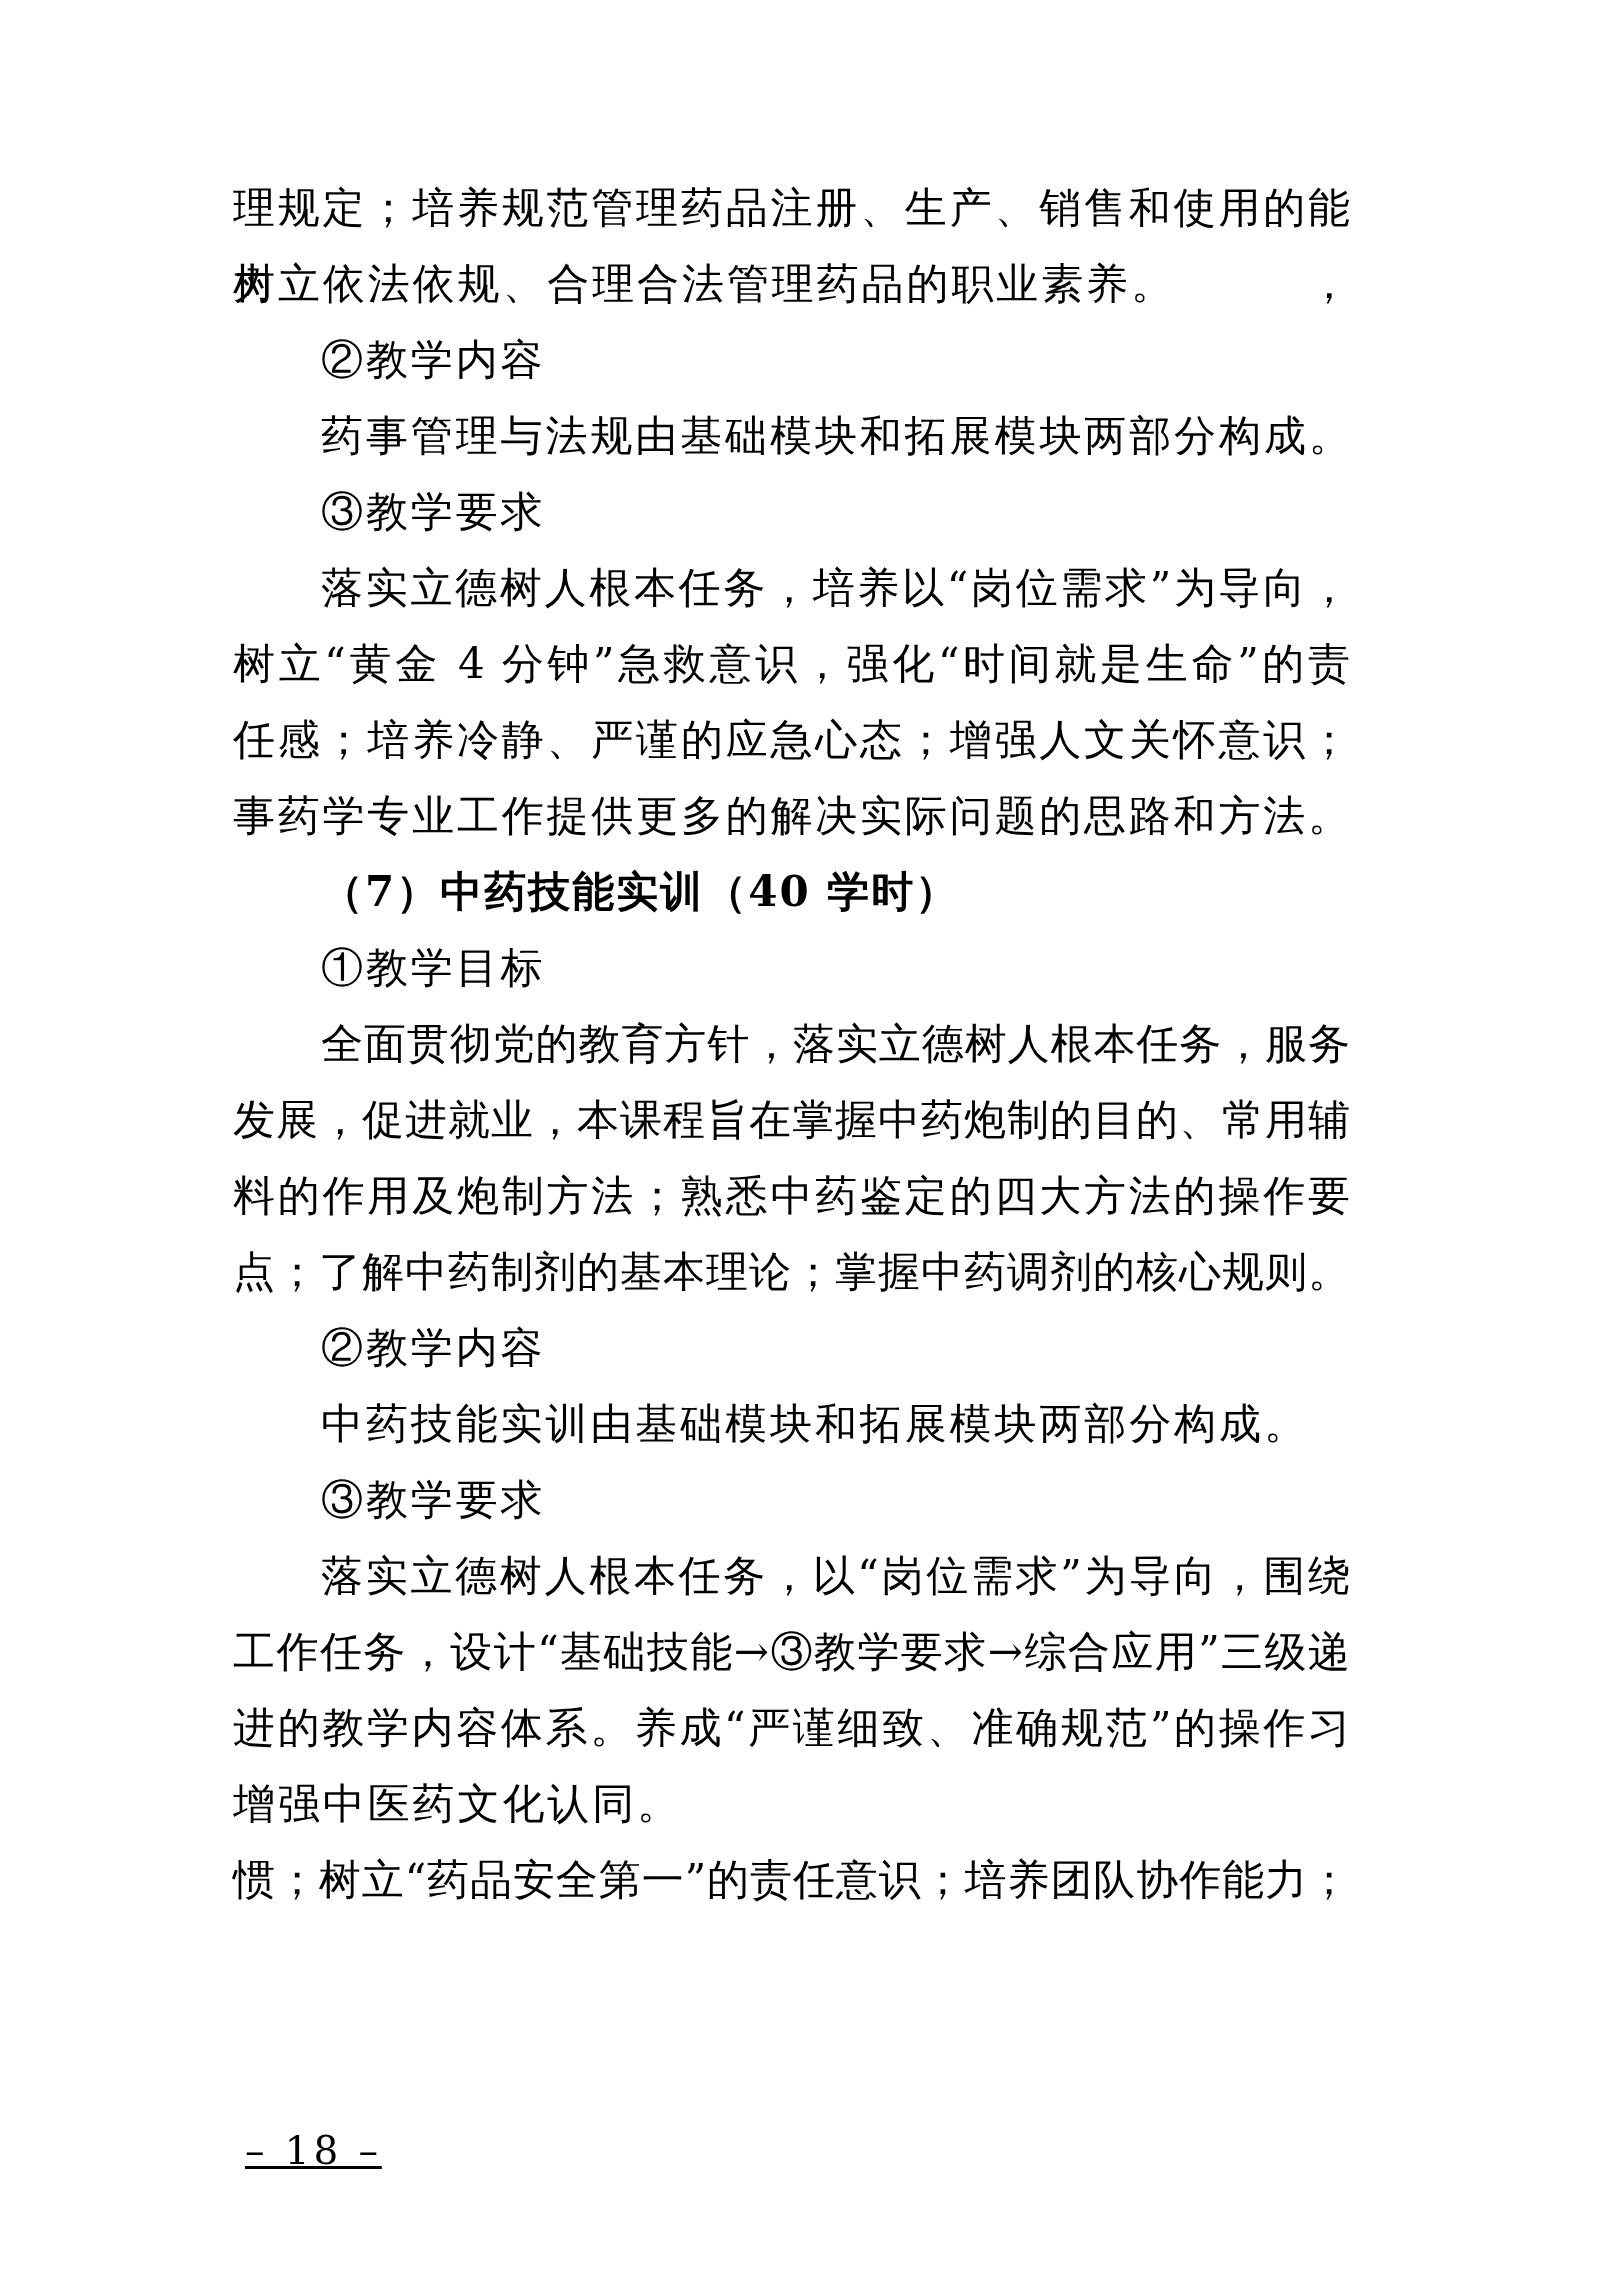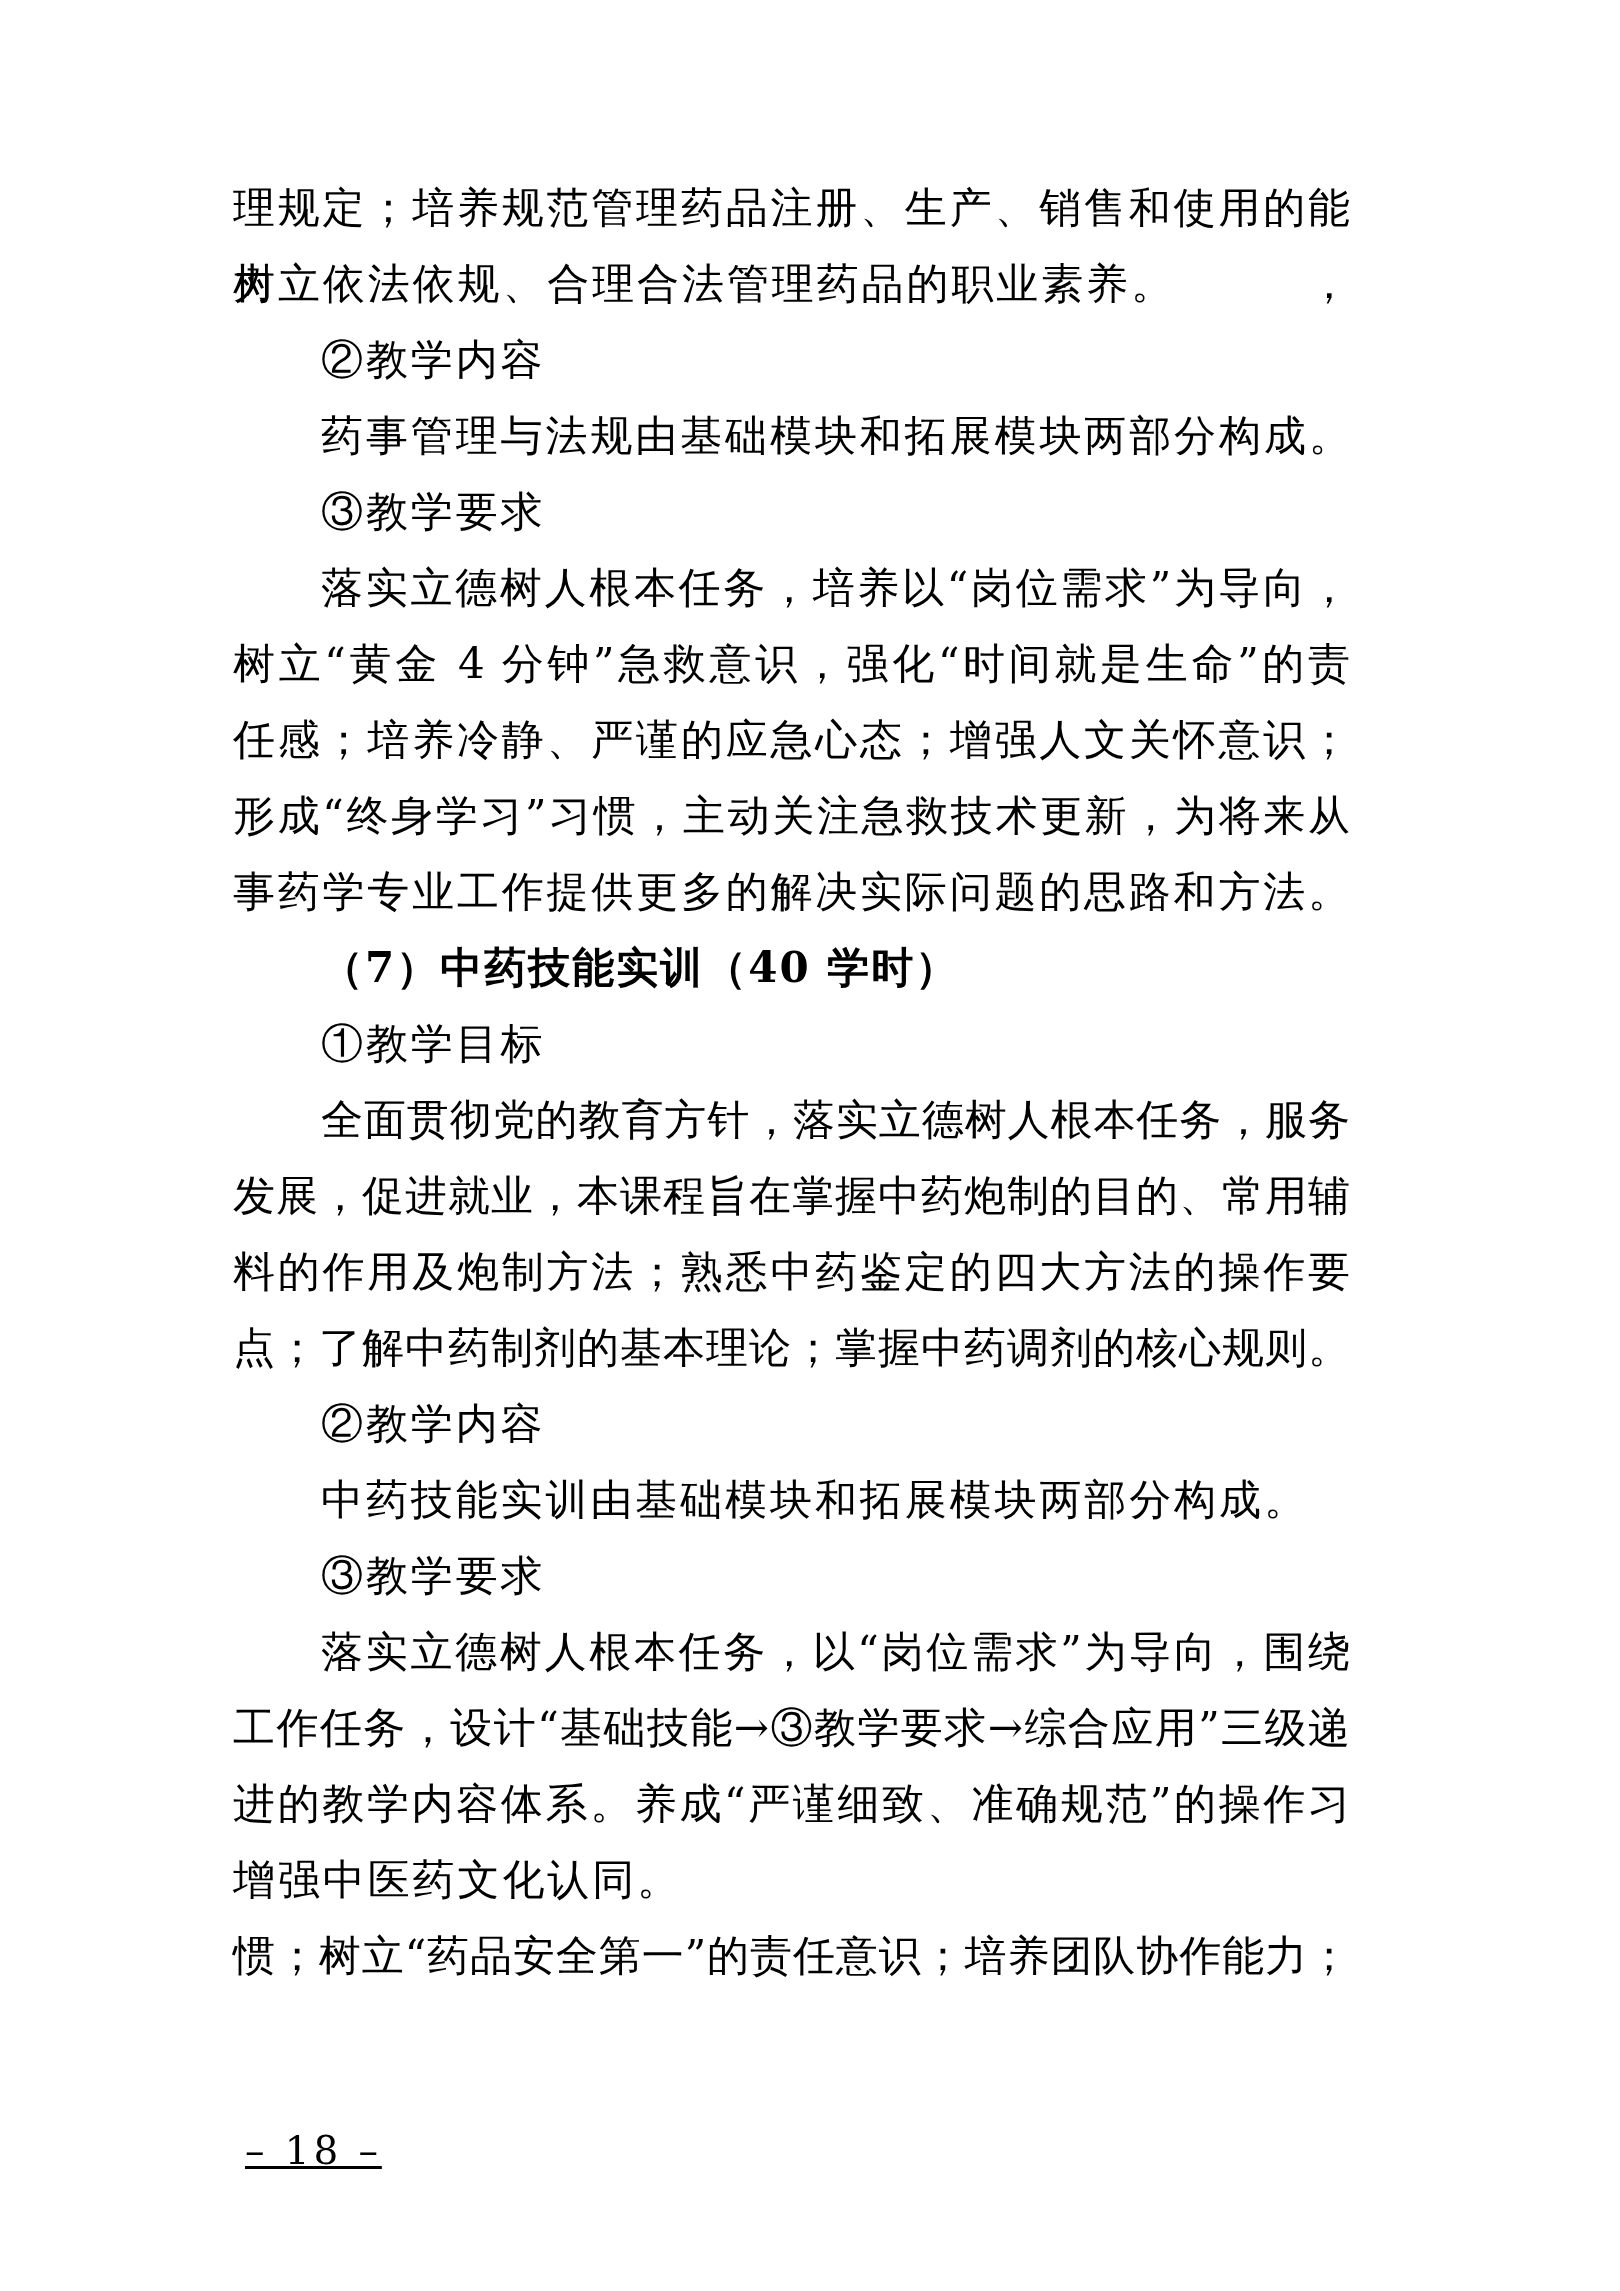--- a/index.html
+++ b/index.html
@@ -56,21 +56,20 @@
 <div class="page">
   <div class="textblock">
       <div class="line j">理规定；培养规范管理药品注册、生产、销售和使用的能力，</div>
       <div class="line">树立依法依规、合理合法管理药品的职业素养。</div>
       <div class="line ind">②教学内容</div>
       <div class="line ind">药事管理与法规由基础模块和拓展模块两部分构成。</div>
       <div class="line ind">③教学要求</div>
       <div class="line ind j">落实立德树人根本任务，培养以“岗位需求”为导向，</div>
       <div class="line j">树立“黄金 4 分钟”急救意识，强化“时间就是生命”的责</div>
       <div class="line j">任感；培养冷静、严谨的应急心态；增强人文关怀意识；</div>
-      <div class="line j">形成“终身学习”习惯，主动关注急救技术更新，为将来从</div>
       <div class="line j">事药学专业工作提供更多的解决实际问题的思路和方法。</div>
       <div class="line ind b">（7）中药技能实训（40 学时）</div>
       <div class="line ind">①教学目标</div>
       <div class="line ind j">全面贯彻党的教育方针，落实立德树人根本任务，服务</div>
       <div class="line j">发展，促进就业，本课程旨在掌握中药炮制的目的、常用辅</div>
       <div class="line j">料的作用及炮制方法；熟悉中药鉴定的四大方法的操作要</div>
       <div class="line j">点；了解中药制剂的基本理论；掌握中药调剂的核心规则。</div>
       <div class="line ind">②教学内容</div>
       <div class="line ind">中药技能实训由基础模块和拓展模块两部分构成。</div>
       <div class="line ind">③教学要求</div>

